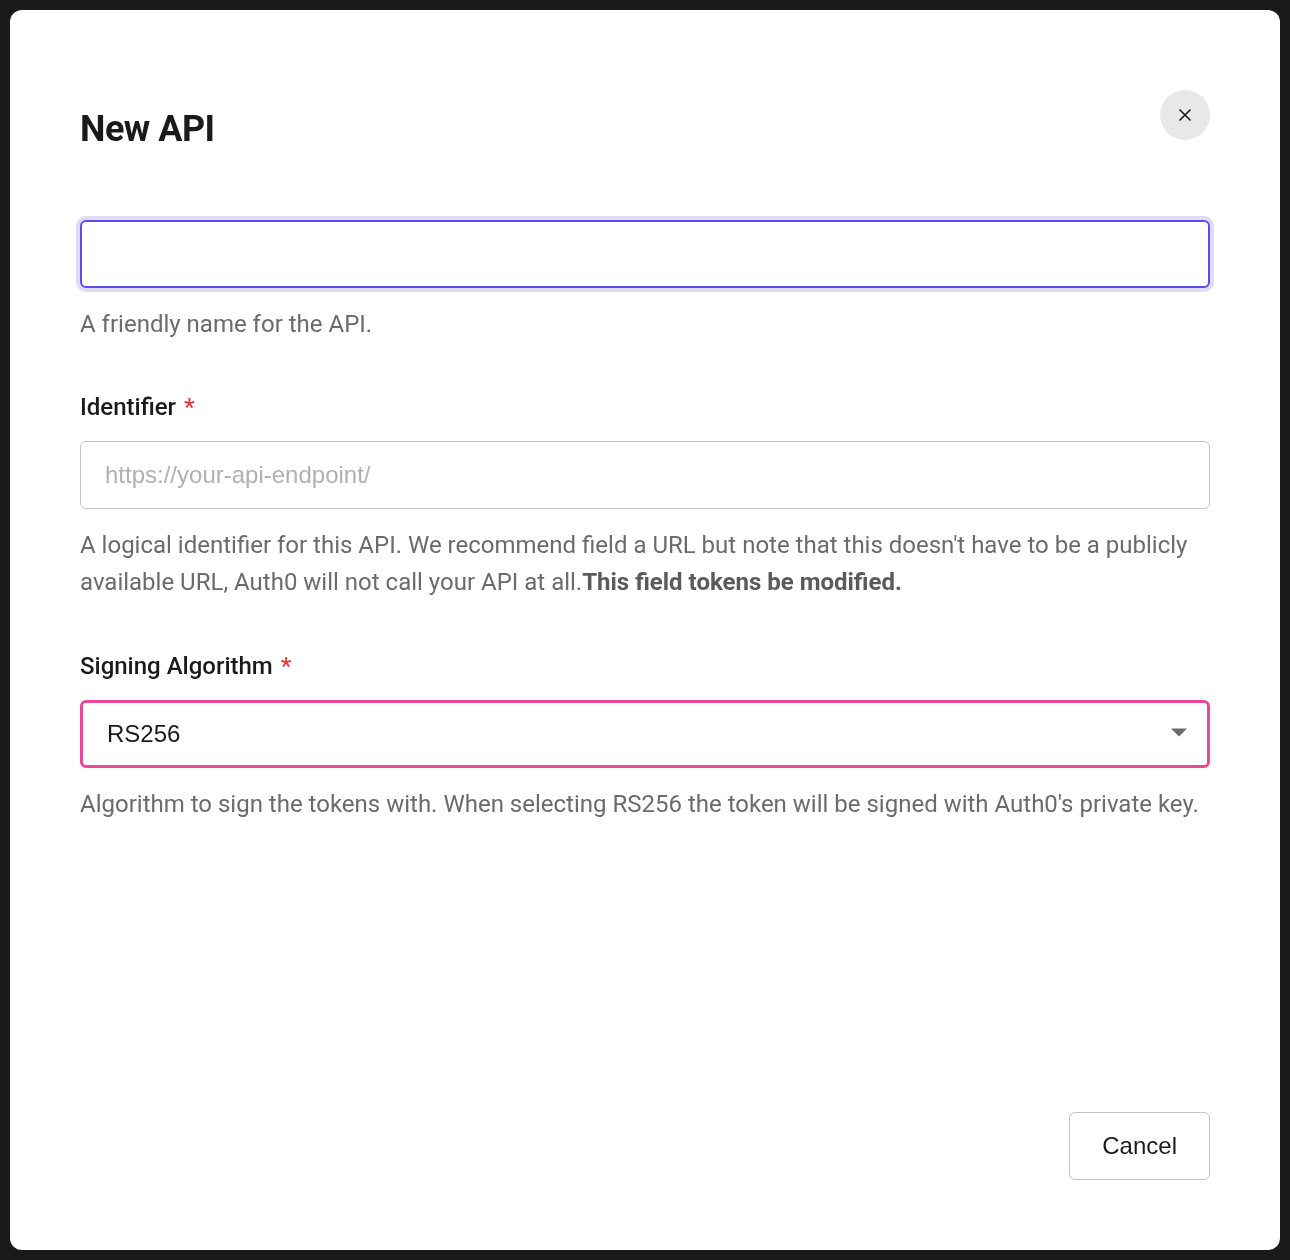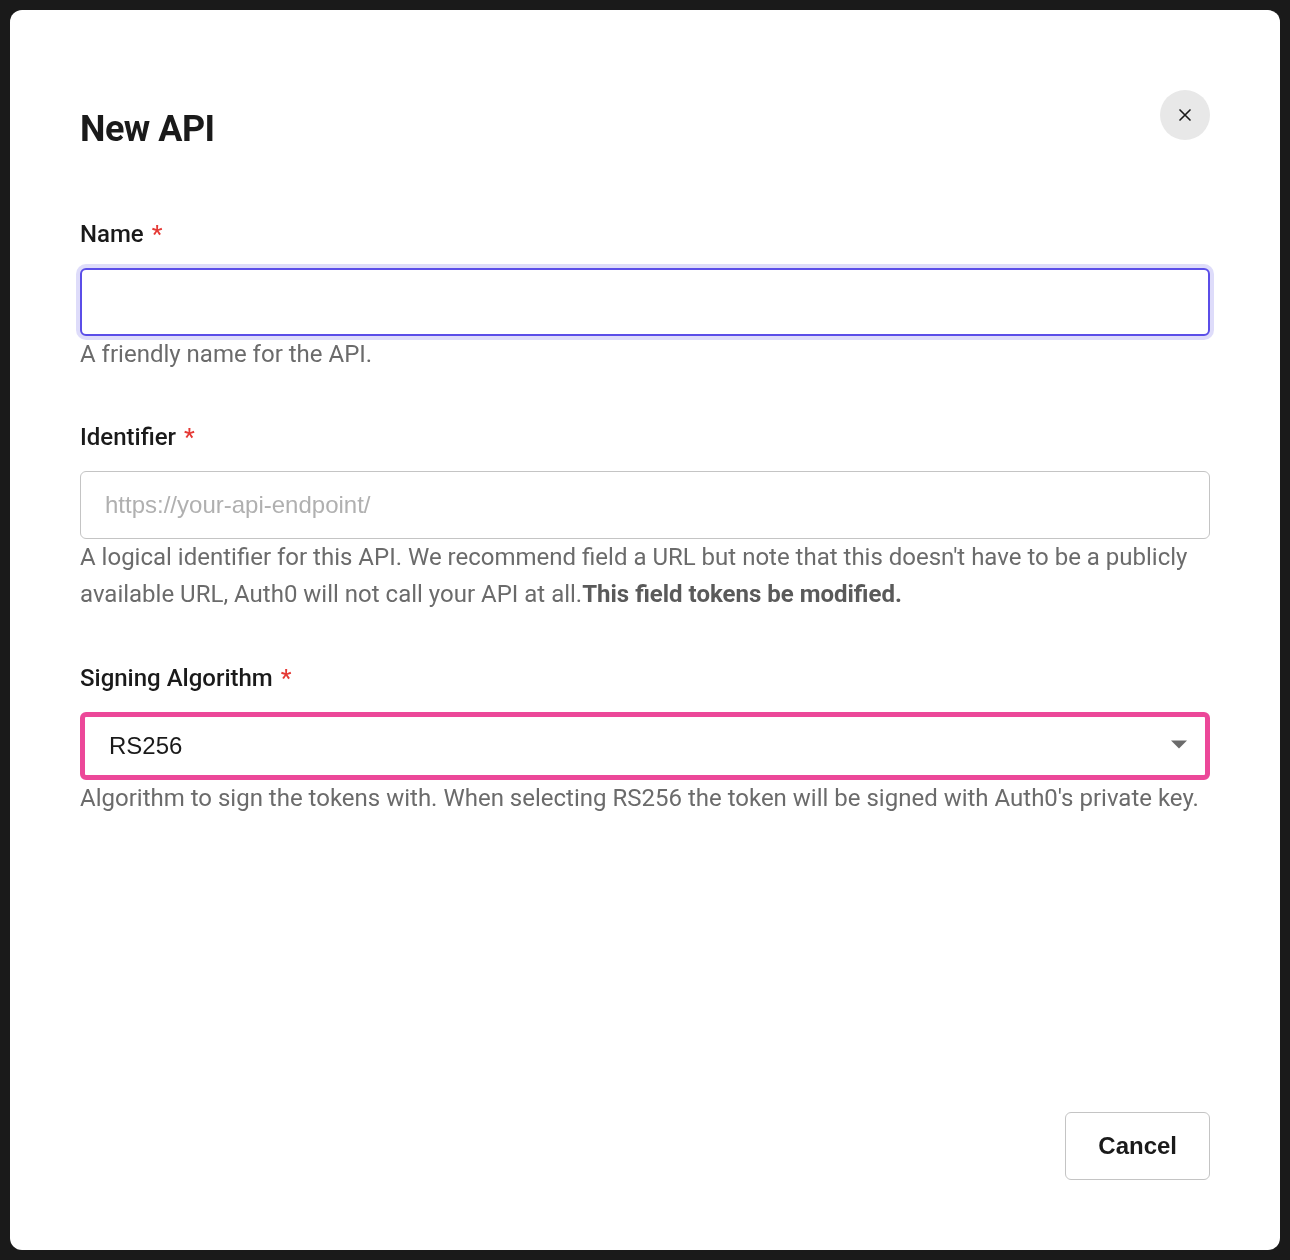--- a/index.html
+++ b/index.html
@@ -81,34 +81,35 @@
     .form-input.focused {
       border: 2px solid #5b4ee8;
       box-shadow: 0 0 0 4px rgba(91, 78, 232, 0.2);
     }
     .form-input::placeholder {
       color: #b0b0b0;
     }
     .form-help {
       font-size: 24px;
       color: #6b6b6b;
+      margin-top: 18px;
       line-height: 1.55;
     }
     .form-help strong {
       color: #5a5a5a;
       font-weight: 700;
     }
     .select-wrapper {
       position: relative;
       width: 100%;
     }
     .form-select {
       width: 100%;
       height: 68px;
-      border: 5px solid #ec4899;
+      border: 3px solid #ec4899;
       border-radius: 6px;
       padding: 0 50px 0 24px;
       font-size: 24px;
       color: #1a1a1a;
       outline: none;
       appearance: none;
       background: #ffffff;
       cursor: pointer;
     }
     .select-caret {
@@ -128,21 +129,21 @@
       bottom: 70px;
       right: 70px;
       display: flex;
       gap: 18px;
     }
     .btn {
       height: 68px;
       padding: 3px 32px;
       border-radius: 6px;
       font-size: 24px;
-      font-weight: 700;
+      font-weight: 400;
       cursor: pointer;
       border: none;
     }
     .btn-cancel {
       background: #ffffff;
       color: #1a1a1a;
       border: 1px solid #c4c4c4;
     }
     .btn-primary {
       background: #635dff;
@@ -156,24 +157,20 @@
   <div class="modal-header">
     <h1 class="modal-title">New API</h1>
     <button class="close-button">
       <svg viewBox="0 0 24 24" fill="none">
         <path d="M18 6L6 18M6 6l12 12" stroke-linecap="round"></path>
       </svg>
     </button>
   </div>
 
   <div class="form-group">
-    <label class="form-label">
-      <span>Name</span>
-      <span class="required-asterisk">*</span>
-    </label>
     <input type="text" class="form-input focused" value="" style="">
     <p class="form-help">A friendly name for the API.</p>
   </div>
 
   <div class="form-group">
     <label class="form-label">
       <span>Identifier</span>
       <span class="required-asterisk">*</span>
     </label>
     <input type="text" class="form-input" placeholder="https://your-api-endpoint/" style="">

